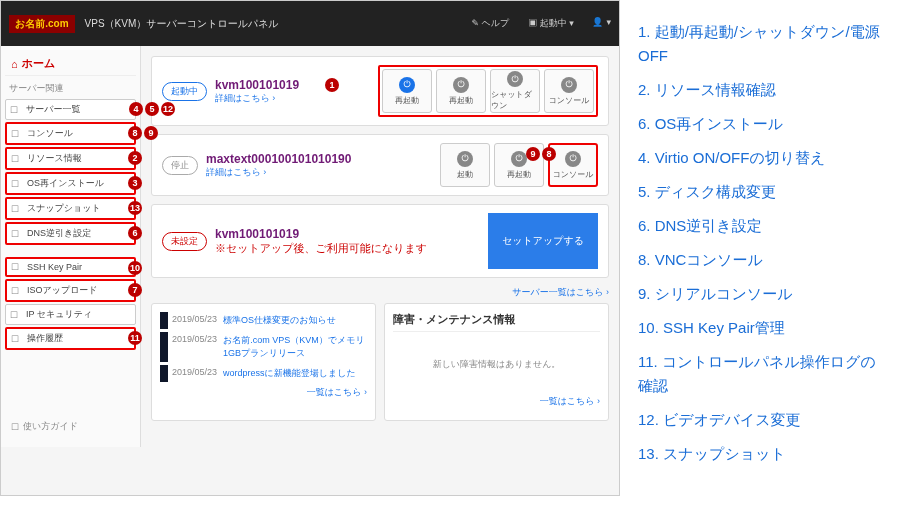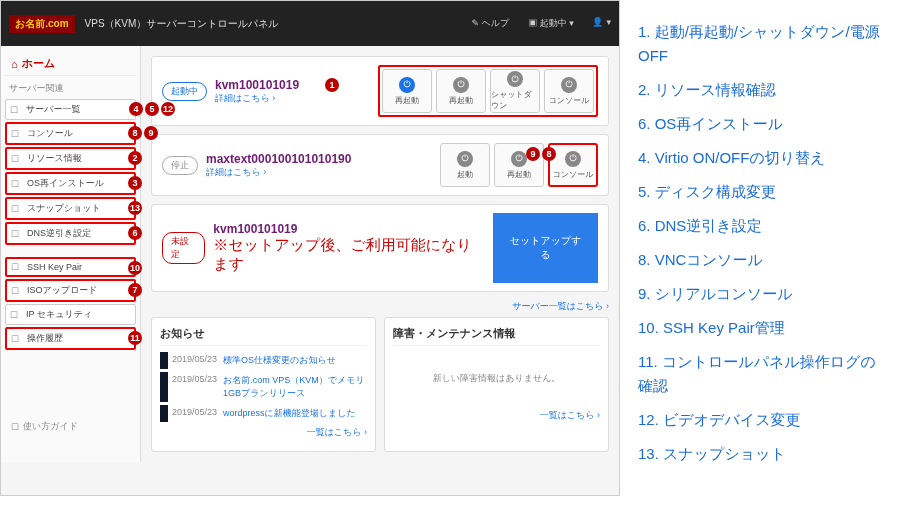--- a/index.html
+++ b/index.html
@@ -22,21 +22,21 @@
 .badge.b2 { right: -24px; }
 .badge.b3 { right: -40px; }
 .main { flex: 1; padding: 10px; background: #f5f5f5; }
 .card { background: #fff; border: 1px solid #ddd; border-radius: 3px; padding: 8px 10px; margin-bottom: 8px; }
 .row { display: flex; align-items: center; gap: 8px; }
 .status-pill { border: 1px solid #1a73e8; color: #1a73e8; border-radius: 10px; padding: 2px 8px; font-size: 9px; }
 .status-pill.gray { border-color: #aaa; color: #888; }
 .status-pill.pending { border-color: #c00; color: #c00; }
 .server-name { color: #701a75; font-weight: bold; font-size: 12px; }
 .detail-link { color: #1a73e8; font-size: 9px; }
-.note { color: #c00; font-size: 15px; }
+.note { color: #c00; font-size: 11px; }
 .actions { margin-left: auto; display: flex; gap: 4px; }
 .action { width: 50px; height: 44px; border: 1px solid #ccc; border-radius: 3px; background: #fafafa; display: flex; flex-direction: column; align-items: center; justify-content: center; font-size: 8px; color: #555; position: relative; }
 .action .circ { width: 16px; height: 16px; border-radius: 50%; background: #888; color: #fff; display: flex; align-items: center; justify-content: center; margin-bottom: 2px; font-size:9px; }
 .action.blue .circ { background: #1a73e8; }
 .group-redbox { border: 2px solid #e00; padding: 2px; border-radius: 2px; }
 .setup-btn { background: #2b7de9; color: #fff; border: none; padding: 21px 14px; border-radius: 0; font-size: 10px; margin-left: auto; }
 .link-right { text-align: right; color: #1a73e8; font-size: 9px; margin: 4px 0; }
 .panels { display: flex; gap: 8px; }
 .panel { flex: 1; background: #fff; border: 1px solid #ddd; border-radius: 3px; padding: 8px; }
 .panel h4 { font-size: 11px; color: #333; border-bottom: 1px solid #eee; padding-bottom: 4px; margin-bottom: 6px; }
@@ -195,21 +195,20 @@
                 <div class="server-name">kvm100101019</div>
                 <div class="note">※セットアップ後、ご利用可能になります</div>
               </div>
               <button class="setup-btn">セットアップする</button>
             </div>
           </div>
         </div>
       <div class="link-right">サーバー一覧はこちら ›</div>
       <div class="panels">
         <div class="panel">
-          <h4>お知らせ</h4>
           <div id="news-list">
               <div class="news-item">
                 <span class="news-date">2019/05/23</span>
                 <span class="news-title">標準OS仕様変更のお知らせ</span>
               </div>
               <div class="news-item">
                 <span class="news-date">2019/05/23</span>
                 <span class="news-title">お名前.com VPS（KVM）でメモリ1GBプランリリース</span>
               </div>
               <div class="news-item">

